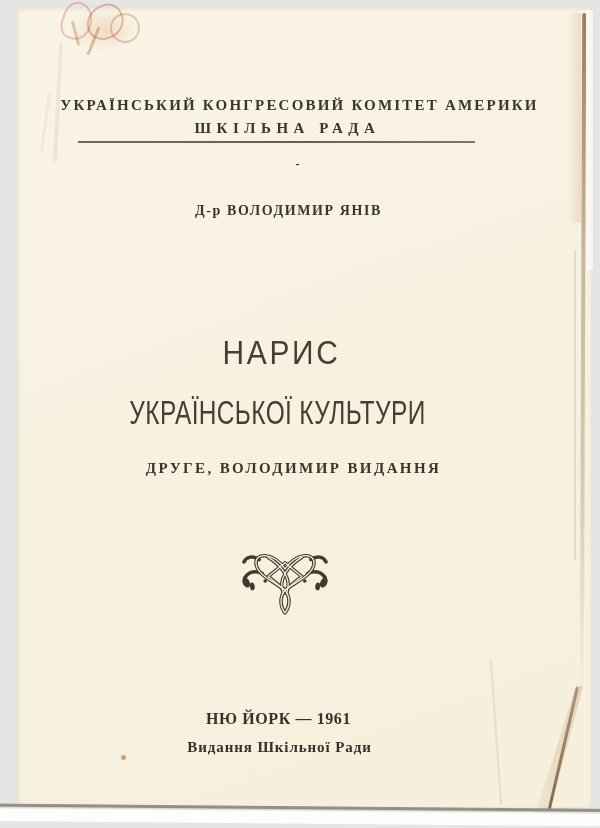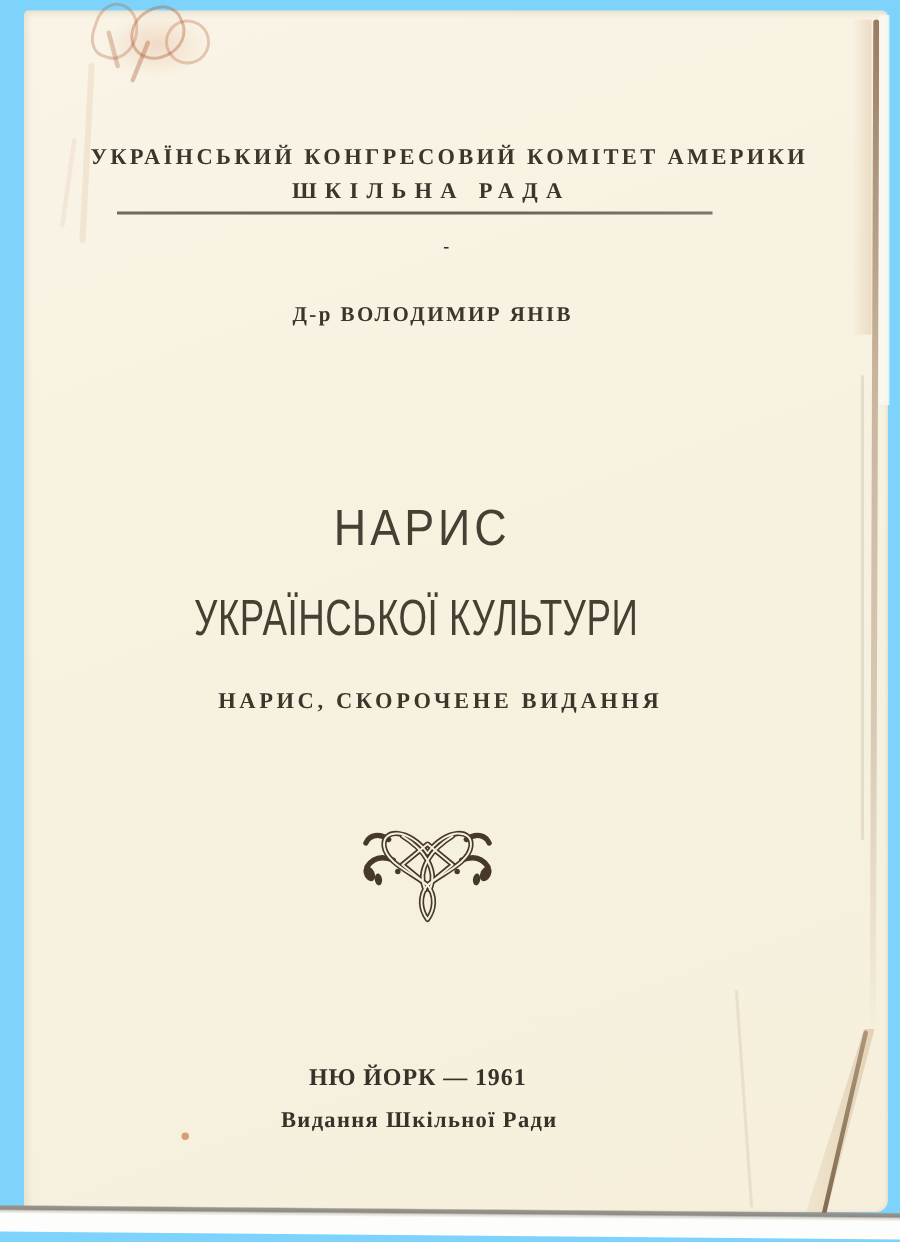--- a/index.html
+++ b/index.html
@@ -4,21 +4,21 @@
 <style>
   html,body{margin:0;padding:0;}
   body{
     width:600px;height:828px;
     background:#fdfdfb;
     font-family:"Liberation Serif", serif;
     overflow:hidden;
   }
   .scan{
     position:relative;width:600px;height:828px;
-    background:#7dd3fc;overflow:hidden;
+    background:#e5e5e5;overflow:hidden;
   }
   
   .page{
     position:absolute;left:16px;top:7px;width:576px;height:801px;
     background:linear-gradient(160deg,#f9f4e6 0%,#f7f1e0 45%,#f5efdc 100%);
     border-radius:3px 4px 8px 4px;
     box-shadow:inset 2px 2px 4px rgba(198,192,175,.35), inset -1px 0 2px rgba(205,198,180,.3);
   }
   
   .bottom-edge{
@@ -142,21 +142,21 @@
     <div class="rule"></div>
 
     <div class="tline t-dash">-</div>
 
     <div class="tline t-author">Д-р ВОЛОДИМИР ЯНІВ</div>
 
     <div class="tline t-title1">НАРИС</div>
 
     <div class="tline t-title2">УКРАЇНСЬКОЇ КУЛЬТУРИ</div>
 
-    <div class="tline t-edition">НАРИС, СКОРОЧЕНЕ ВИДАННЯ</div>
+    <div class="tline t-edition">ДРУГЕ, ВОЛОДИМИР ВИДАННЯ</div>
 
     <svg class="ornament" viewBox="0 0 120 92" xmlns="http://www.w3.org/2000/svg">
       <g stroke="#46392c" stroke-width="4.6" fill="none" stroke-linecap="round" stroke-linejoin="round">
         <path d="M60 30 C44 8 20 8 22 24 C24 38 44 46 60 58"></path>
         <path d="M60 30 C76 8 100 8 98 24 C96 38 76 46 60 58"></path>
         <path d="M38 15 C56 26 70 44 62 62"></path>
         <path d="M82 15 C64 26 50 44 58 62"></path>
         <path d="M60 22 L82 40 L60 58 L38 40 Z"></path>
         <path d="M60 58 C68 68 66 80 60 88 C54 80 52 68 60 58"></path>
         <path d="M30 36 C20 32 12 34 7 42"></path>

